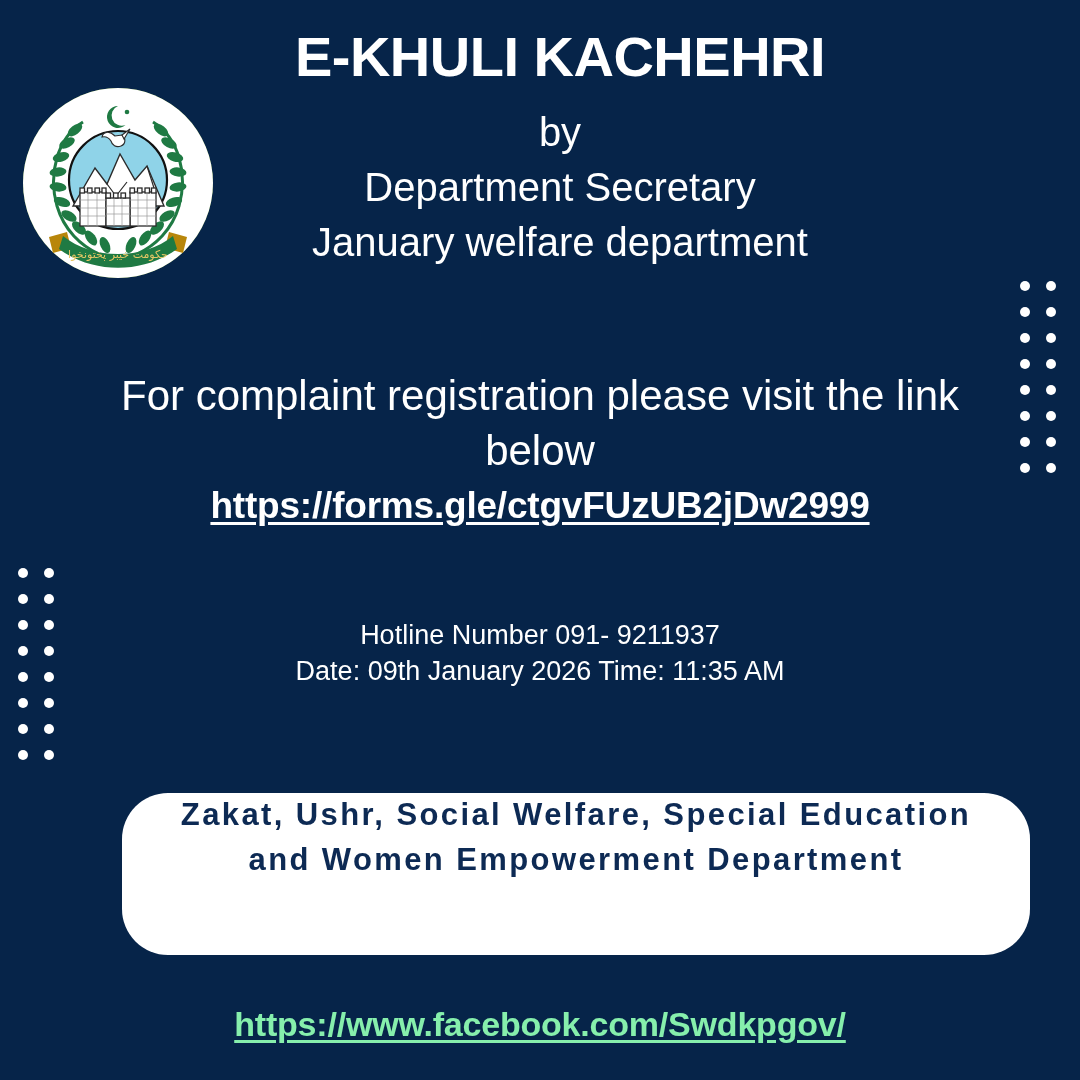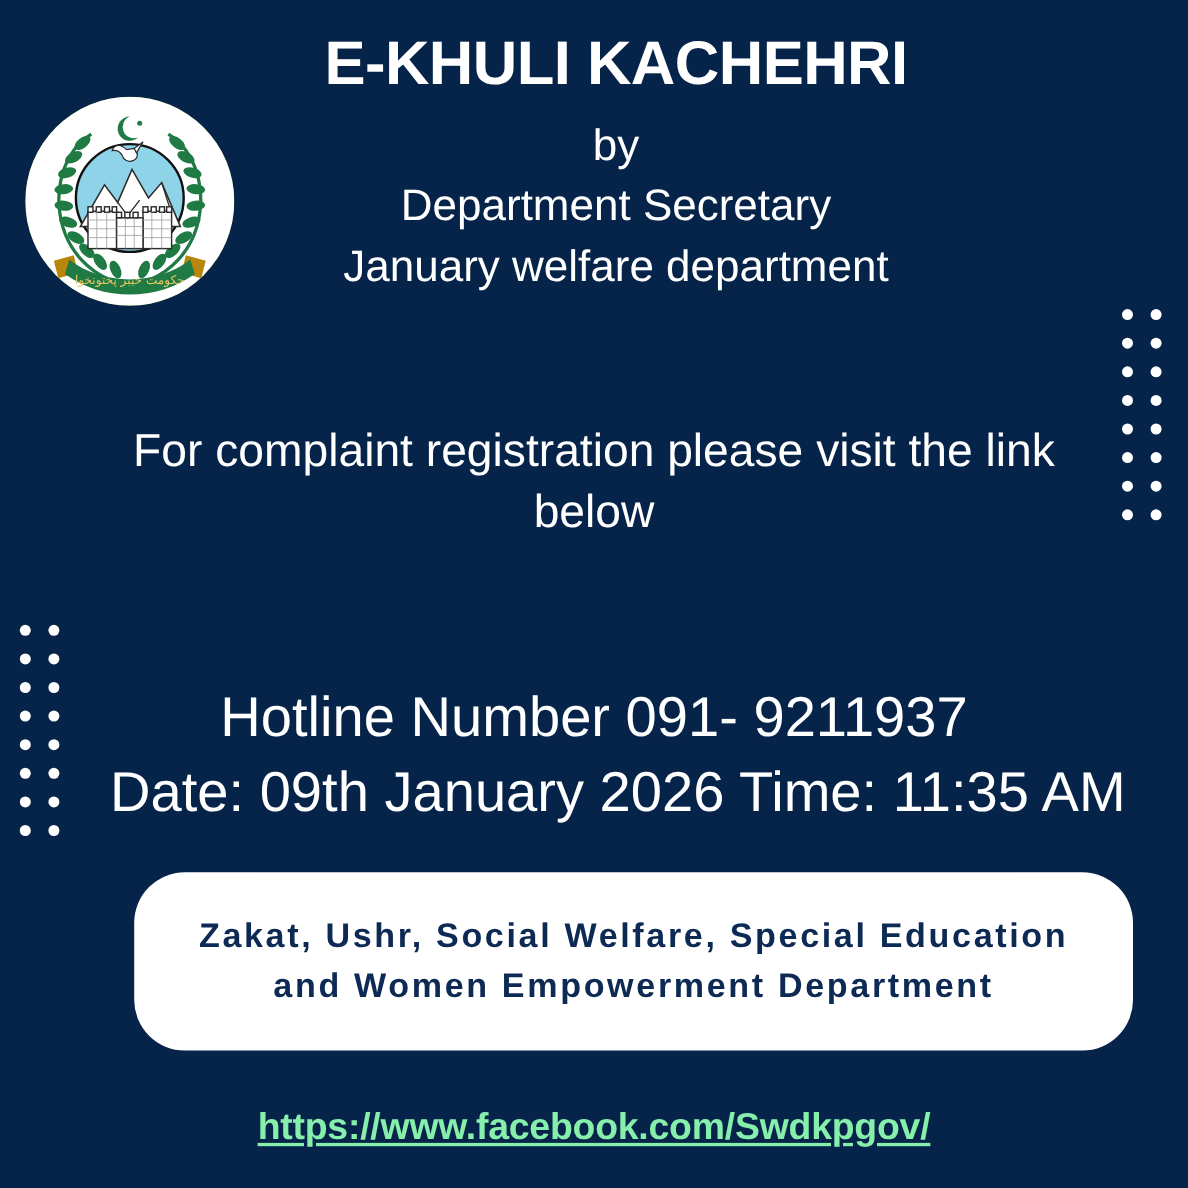--- a/index.html
+++ b/index.html
@@ -48,21 +48,21 @@
     margin-top:18px;
     font-size:40px;
     font-weight:400;
     line-height:1.38;
   }
   .byline-line { display:block; }
 
   
   #complaint-block {
     position:absolute;
-    left:100px; top:382px;
+    left:100px; top:368px;
     width:880px;
     text-align:center;
   }
   #complaint-text {
     font-size:42px;
     font-weight:400;
     line-height:1.32;
   }
   #form-link {
     display:inline-block;
@@ -78,35 +78,34 @@
 
   
   #contact-block {
     position:absolute;
     left:100px; top:618px;
     width:880px;
     text-align:center;
   }
   .contact-line {
     display:block;
-    font-size:51px;
+    font-size:27px;
     font-weight:400;
     line-height:1.33;
     white-space:nowrap;
   }
 
   
   #department-card {
     position:absolute;
     left:122px; top:793px;
     width:908px; height:162px;
     background:#ffffff;
     border-radius:46px;
     display:flex;
-    align-items:center;
     justify-content:center;
     padding:0 26px;
   }
   #department-name {
     color:#0d2a54;
     font-size:31px;
     font-weight:bold;
     letter-spacing:2.4px;
     line-height:1.45;
     text-align:center;
@@ -238,20 +237,21 @@
     <div id="poster-title">E-KHULI KACHEHRI</div>
     <div id="byline">
       <span class="byline-line">by</span>
       <span class="byline-line">Department Secretary</span>
       <span class="byline-line">January welfare department</span>
     </div>
   </div>
 
   <div id="complaint-block">
     <div id="complaint-text">For complaint registration please visit the link below</div>
+    <a id="form-link" href="#">https://forms.gle/ctgvFUzUB2jDw2999</a>
   </div>
 
   <div id="contact-block">
     <span class="contact-line">Hotline Number 091- 9211937</span>
     <span class="contact-line">Date: 09th January 2026   Time: 11:35 AM</span>
   </div>
 
   <div id="department-card" style="background: rgb(255, 255, 255);">
     <div id="department-name" style="color: rgb(13, 42, 84);">Zakat, Ushr, Social Welfare, Special Education and Women Empowerment Department</div>
   </div>

